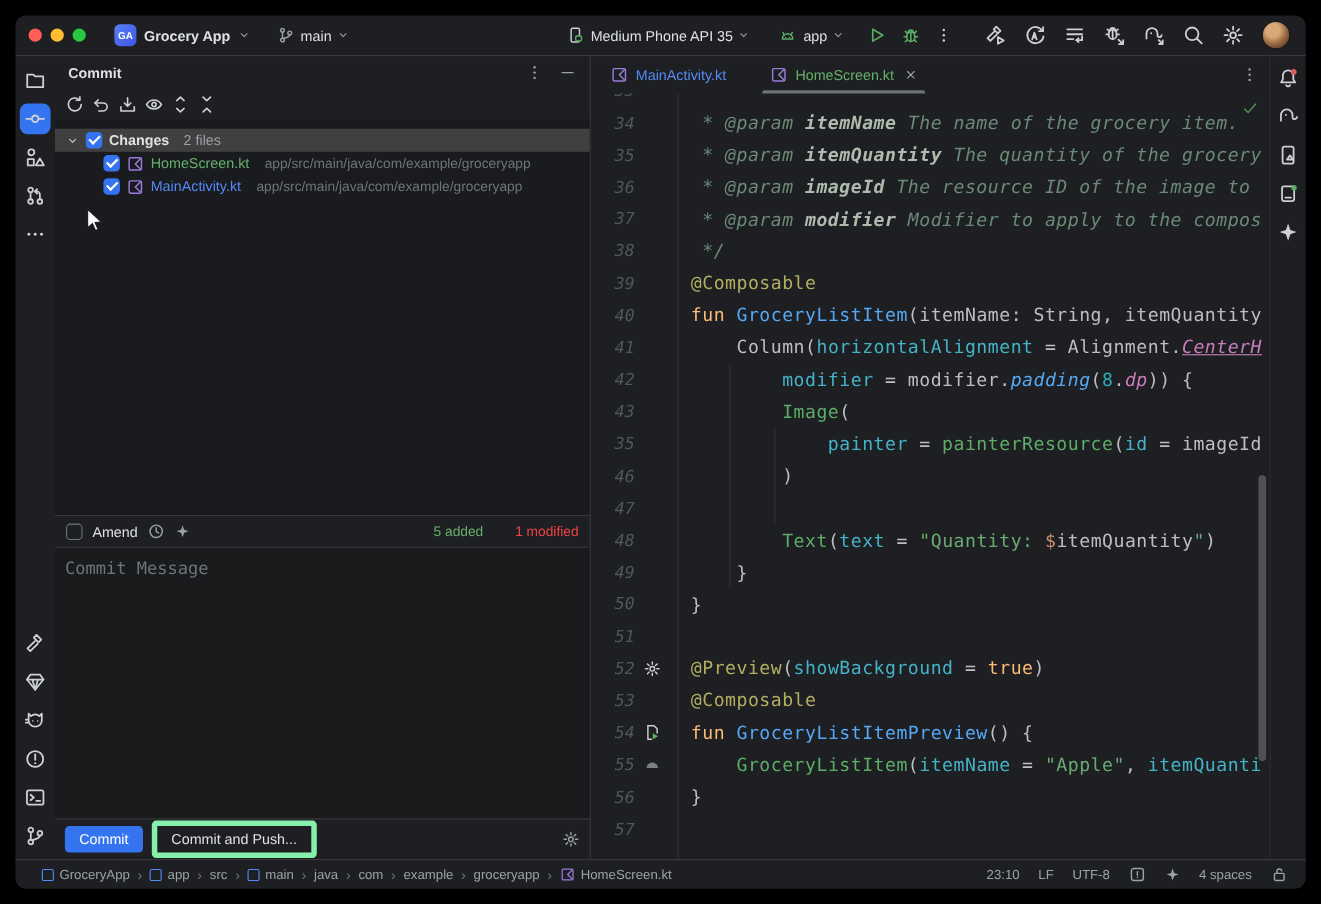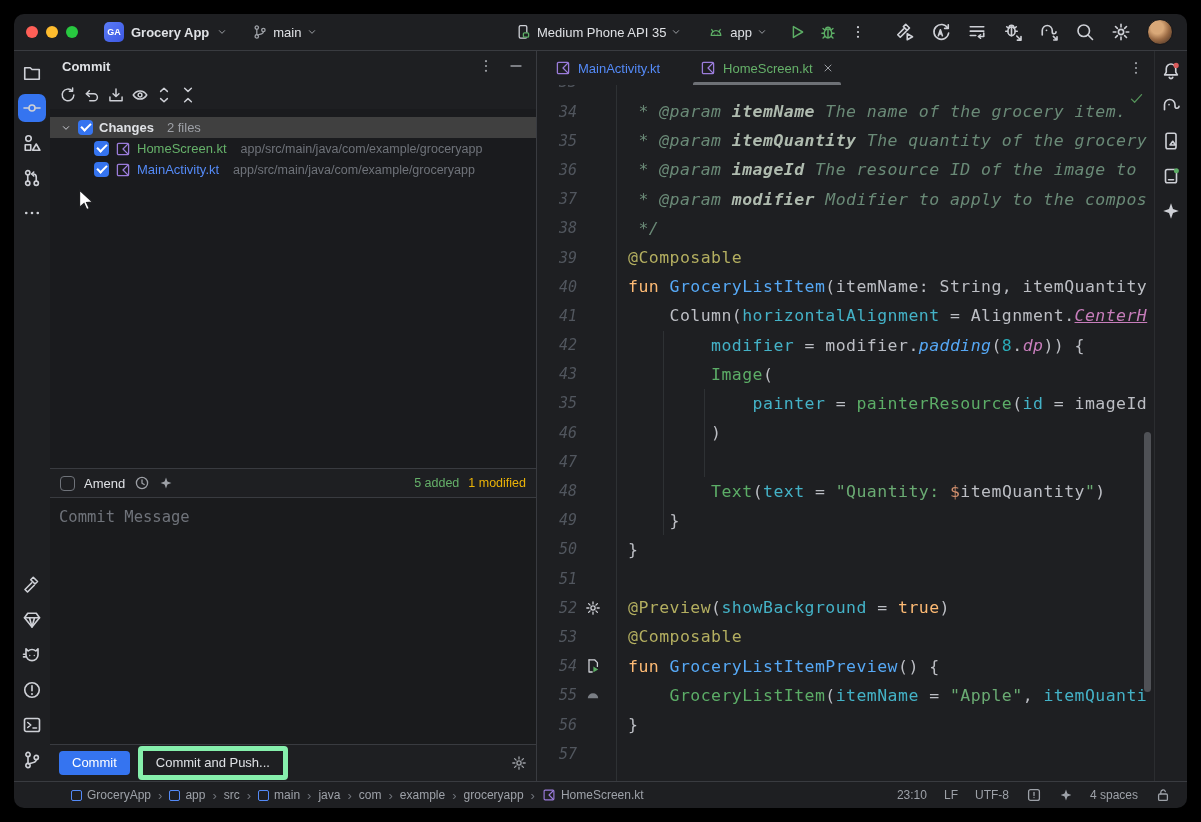--- a/index.html
+++ b/index.html
@@ -38,21 +38,21 @@
   .trow{height:21px;display:flex;align-items:center;font-size:13px;white-space:nowrap;}
   .trow.sel{background:#404040;}
   .trow .meta{color:#9DA0A6;margin-left:7px;}
   .trow .path{color:#6F737A;font-size:12.5px;margin-left:8px;}
   .cb{width:15px;height:15px;border-radius:4px;flex:none;box-sizing:border-box;}
   .cb.on{background:#3574F0;}
   .cb.on::after{content:"";display:block;width:8px;height:4px;border-left:2px solid #fff;border-bottom:2px solid #fff;transform:rotate(-45deg);margin:3px auto 0;}
   .cb.off{border:1.5px solid #6F737A;}
   .cp-amend{height:28px;border-top:1px solid #393B40;border-bottom:1px solid #393B40;display:flex;align-items:center;padding:0 10px;gap:9px;font-size:13px;}
   .stat-added{color:#65B069;font-size:12.5px;}
-  .stat-mod{color:#eab308;font-size:12.5px;margin-left:0;}
+  .stat-mod{color:#ef4444;font-size:12.5px;margin-left:20px;}
   .cp-message{height:246px;background:#1A1B1D;padding:10px 9px;box-sizing:border-box;}
   .placeholder{color:#6F737A;font-family:"DejaVu Sans Mono",monospace;font-size:15.5px;}
   .cp-buttons{height:36px;border-top:1px solid #393B40;display:flex;align-items:center;padding:0 9px;gap:8px;}
   .btn{font-size:13px;border-radius:4px;padding:4px 13px;line-height:16px;}
   .btn-primary{background:#3574F0;color:#fff;}
   .btn-secondary{border:5px solid #86efac;color:#DFE1E5;}
   .cursor-ptr{position:absolute;left:28px;top:80px;width:18px;height:19px;z-index:5;}
   
   .editor{flex:1;display:flex;flex-direction:column;position:relative;min-width:0;}
   .tabbar{height:34px;display:flex;align-items:stretch;flex:none;position:relative;}
@@ -75,21 +75,21 @@
   .c-docp{color:#AFBBAF;font-style:italic;font-weight:bold}
   .c-ann{color:#B3AE60}.c-kw{color:#fdba74}.c-fn{color:#56A8F5}
   .c-ext{color:#56A8F5;font-style:italic}.c-named{color:#44B2C7}
   .c-prop{color:#C77DBB;font-style:italic}
   .c-propu{color:#C77DBB;font-style:italic;text-decoration:underline}
   .c-num{color:#2AACB8}.c-str{color:#6AAB73}.c-call{color:#5CAD67}.c-dollar{color:#CF8E6D}
   .insp-check{position:absolute;top:6px;right:10px;width:15px;height:15px;color:#549159;}
   .vscroll{position:absolute;right:3px;top:347px;width:7px;height:260px;border-radius:4px;background:rgba(160,164,172,.38);}
   
   .statusbar{position:absolute;left:0;right:0;bottom:0;height:26px;border-top:1px solid #393B40;
-    display:flex;align-items:center;padding:0 16px 0 57px;font-size:12px;color:#9DA1A8;}
+    display:flex;align-items:center;padding:0 16px 0 24px;font-size:12px;color:#9DA1A8;}
   .crumbs{display:flex;align-items:center;flex:1;min-width:0;}
   .crumb{display:flex;align-items:center;gap:5px;}
   .crumb-sep{color:#6F737A;margin:0 7px;font-size:13px;}
   .module-ic{width:9px;height:9px;border:1.6px solid #548AF7;border-radius:2px;flex:none;}
   .sb-right{display:flex;align-items:center;gap:17px;}
 </style>
 </head>
 <body>
 
 <div class="window">

